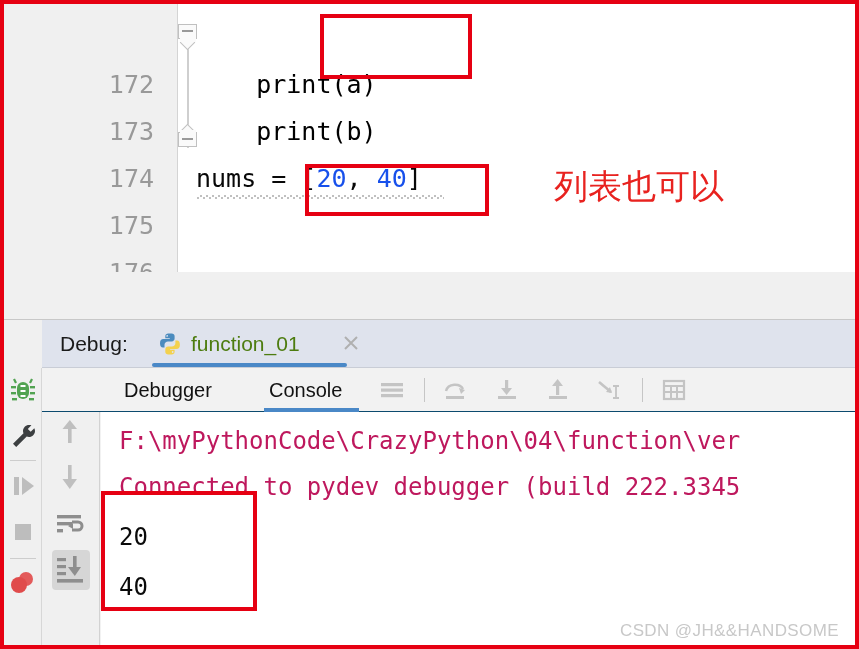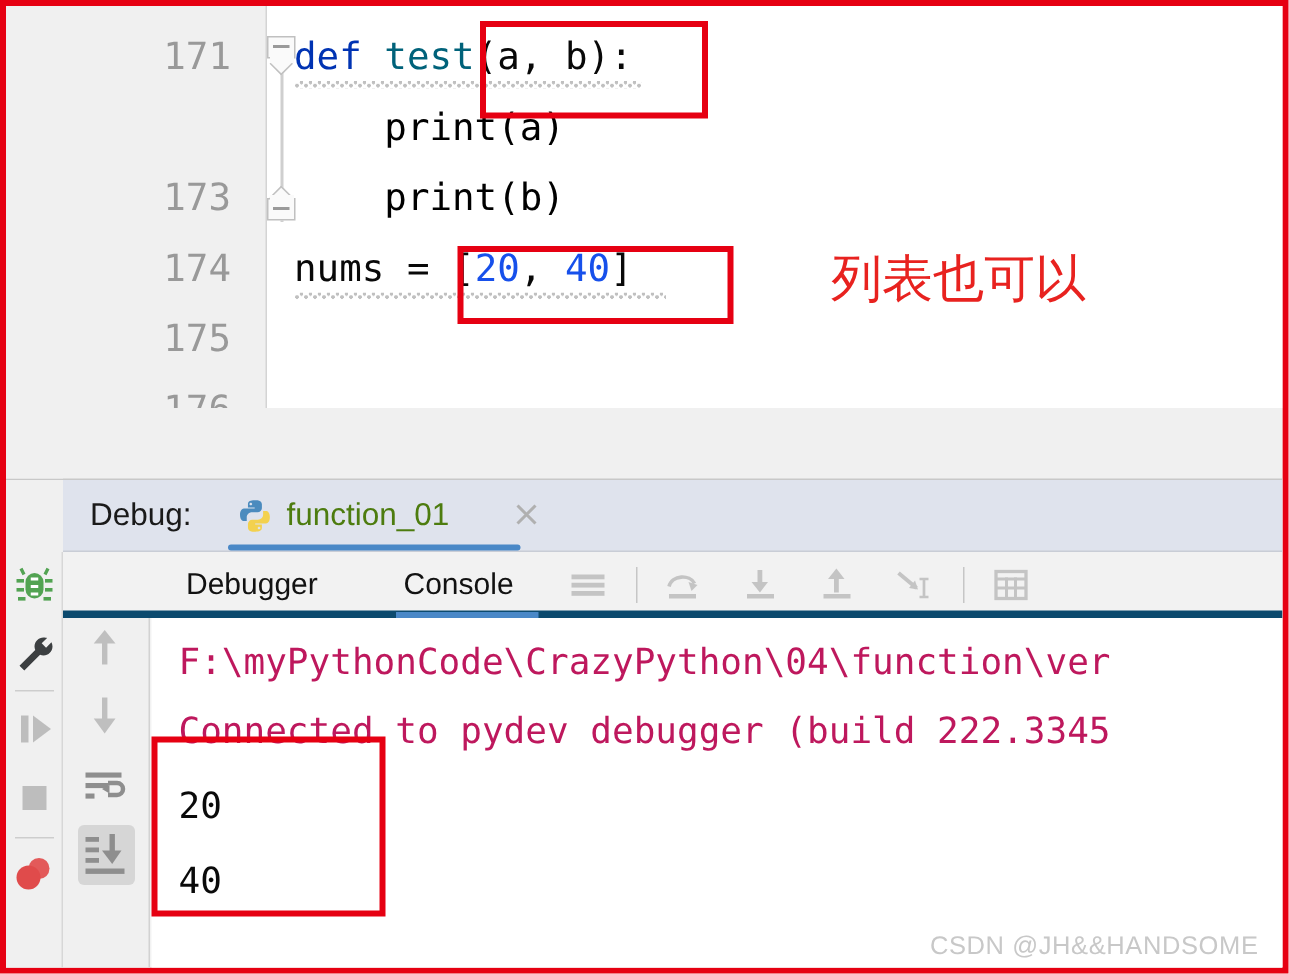--- a/index.html
+++ b/index.html
@@ -283,21 +283,21 @@
   }
 
   
   .debug-tabbar {
     position: absolute;
     left: 38px;
     top: 48px;
     right: 0;
     height: 44px;
     background: #f2f2f2;
-    border-bottom: 5px solid #0c4a6e;
+    border-bottom: 1px solid #0c4a6e;
     box-sizing: border-box;
   }
   .dtab {
     position: absolute;
     top: 8px;
     font-size: 20px;
     color: #121212;
     line-height: 28px;
     white-space: nowrap;
   }
@@ -382,27 +382,23 @@
 <div id="app">
 
   <div class="editor">
     <div class="gutter-bg"></div>
     <div class="code-bg"></div>
 
     <div class="line" style="top:-34px;">
       <div class="lineno">170</div>
     </div>
 
-    <div class="line" style="top:10px;">
-      <div class="lineno">171</div>
-      <div class="code"><span class="kw">def </span><span class="fname">test</span><span class="plain">(a, b):</span></div>
-      <div class="squiggle" style="left:192px; top:40px; width:232px;"></div>
-    </div>
 
     <div class="line" style="top:57px;">
+      <div class="lineno">172</div>
       <div class="code">    print(a)</div>
     </div>
 
     <div class="line" style="top:104px;">
       <div class="lineno">173</div>
       <div class="code">    print(b)</div>
     </div>
 
     <div class="line" style="top:151px;">
       <div class="lineno">174</div>

